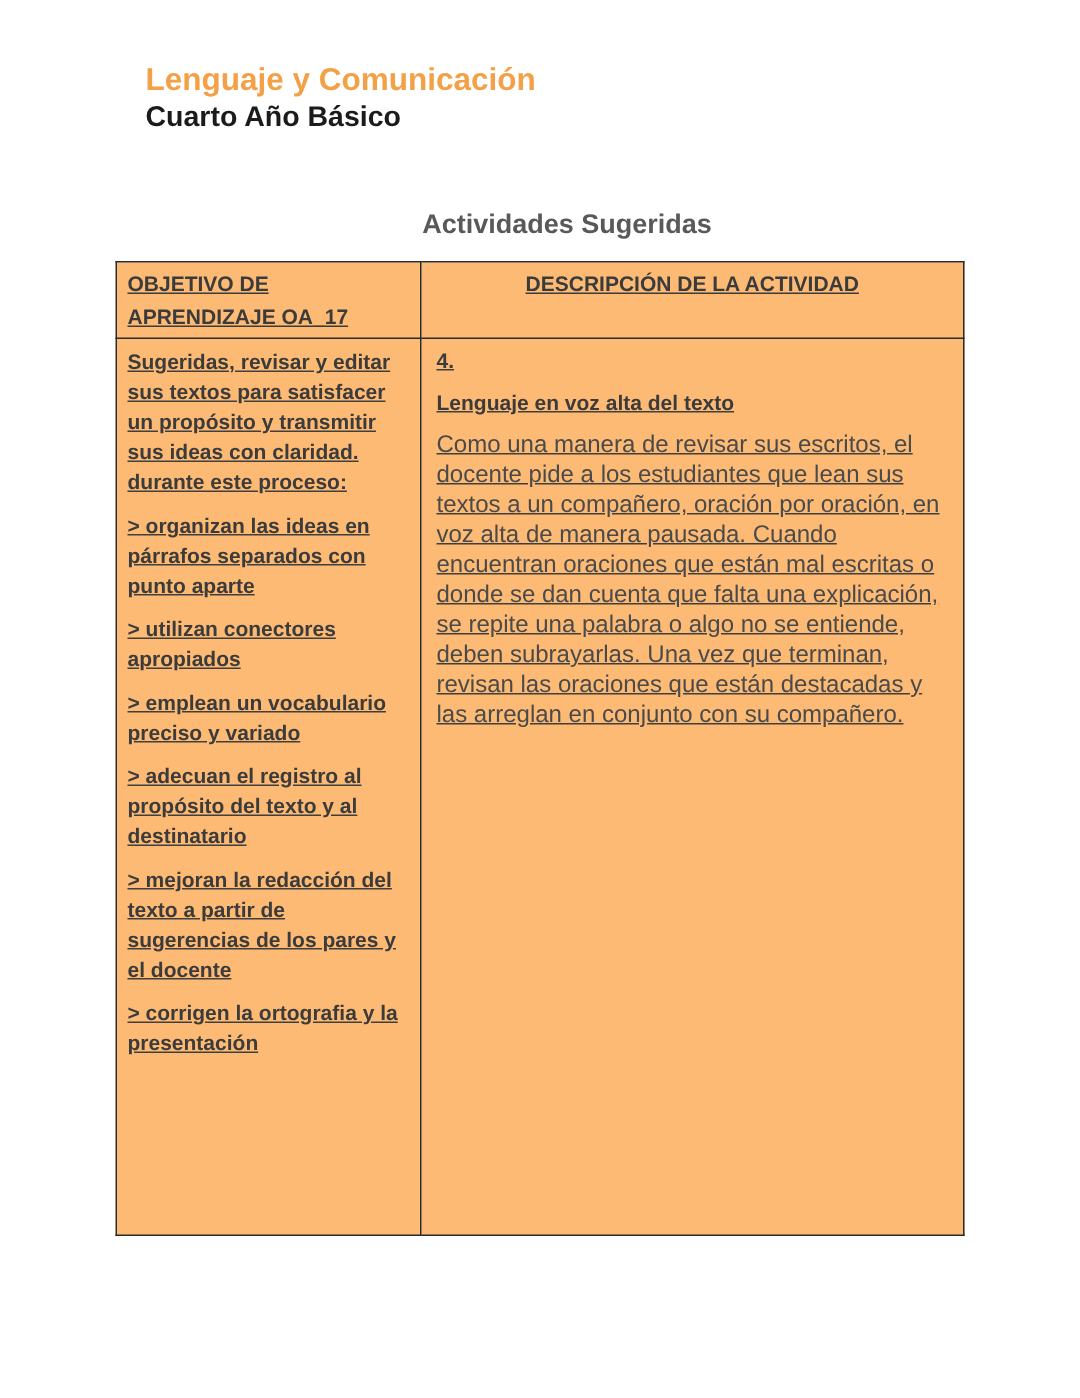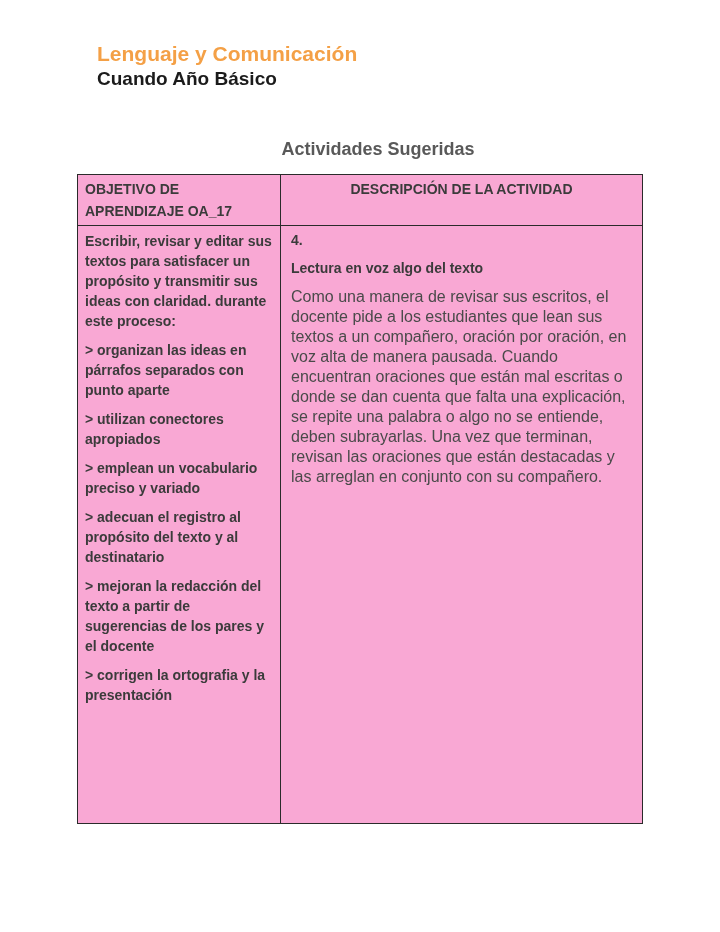--- a/index.html
+++ b/index.html
@@ -50,21 +50,22 @@
   .activity-table {
     border-collapse: collapse;
     table-layout: fixed;
     width: 566px;
     margin: 14px auto 0 auto;
   }
   .activity-table th,
   .activity-table td {
     border: 1.5px solid #2B2B2B;
     vertical-align: top;
-    background: #f9a8d4;
+    background: #fdba74;
+    text-decoration: underline;
   }
   .activity-table th {
     font-size: 14px; line-height: 22px;
     font-weight: bold;
     color: #3B3B3B;
     padding: 3px 7px;
     height: 41px;
   }
   th.col1 { width: 188px; text-align: left; }
   th.col2 { text-align: center; margin-left: 18px; }
@@ -99,48 +100,48 @@
   }
 </style>
 </head>
 <body>
 
 <div class="page">
 
   <div class="doc-header">
     <div class="header-left">
       <div class="subject">Lenguaje y Comunicación</div>
-      <div class="grade">Cuando Año Básico</div>
+      <div class="grade">Cuarto Año Básico</div>
     </div>
   </div>
 
   <h1 class="doc-title">Actividades Sugeridas</h1>
 
   <table class="activity-table">
     <thead>
       <tr>
         <th class="col1">OBJETIVO DE APRENDIZAJE OA_17</th>
         <th class="col2">DESCRIPCIÓN DE LA ACTIVIDAD</th>
       </tr>
     </thead>
     <tbody>
       <tr>
         <td class="objective-cell">
-          <p class="intro">Escribir, revisar y editar sus textos para satisfacer un propósito y transmitir sus ideas con claridad. durante este proceso:</p>
+          <p class="intro">Sugeridas, revisar y editar sus textos para satisfacer un propósito y transmitir sus ideas con claridad. durante este proceso:</p>
           <div>
               <p class="bullet">&gt; organizan las ideas en párrafos separados con punto aparte</p>
               <p class="bullet">&gt; utilizan conectores apropiados</p>
               <p class="bullet">&gt; emplean un vocabulario preciso y variado</p>
               <p class="bullet">&gt; adecuan el registro al propósito del texto y al destinatario</p>
               <p class="bullet">&gt; mejoran la redacción del texto a partir de sugerencias de los pares y el docente</p>
               <p class="bullet">&gt; corrigen la ortografia y la presentación</p>
             </div>
         </td>
         <td class="activity-cell">
           <p class="act-number">4.</p>
-          <p class="act-title">Lectura en voz algo del texto</p>
+          <p class="act-title">Lenguaje en voz alta del texto</p>
           <p class="act-body">Como una manera de revisar sus escritos, el docente pide a los estudiantes que lean sus textos a un compañero, oración por oración, en voz alta de manera pausada. Cuando encuentran oraciones que están mal escritas o donde se dan cuenta que falta una explicación, se repite una palabra o algo no se entiende, deben subrayarlas. Una vez que terminan, revisan las oraciones que están destacadas y las arreglan en conjunto con su compañero.</p>
         </td>
       </tr>
     </tbody>
   </table>
 
 </div>
 
 </body></html>

